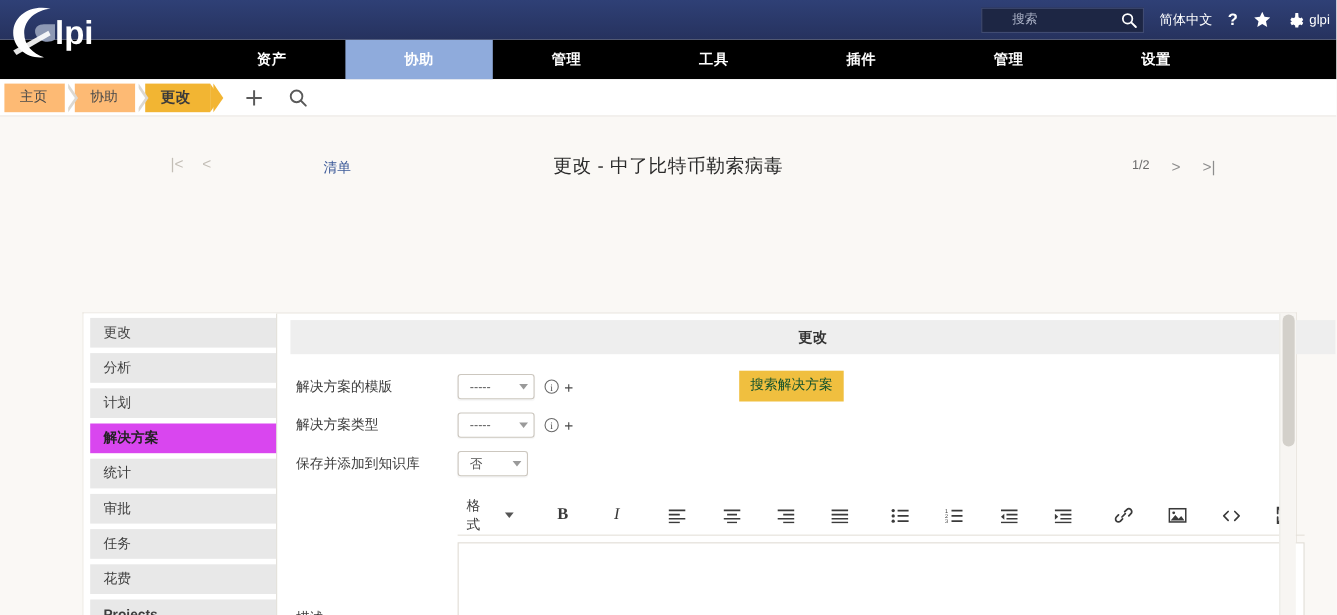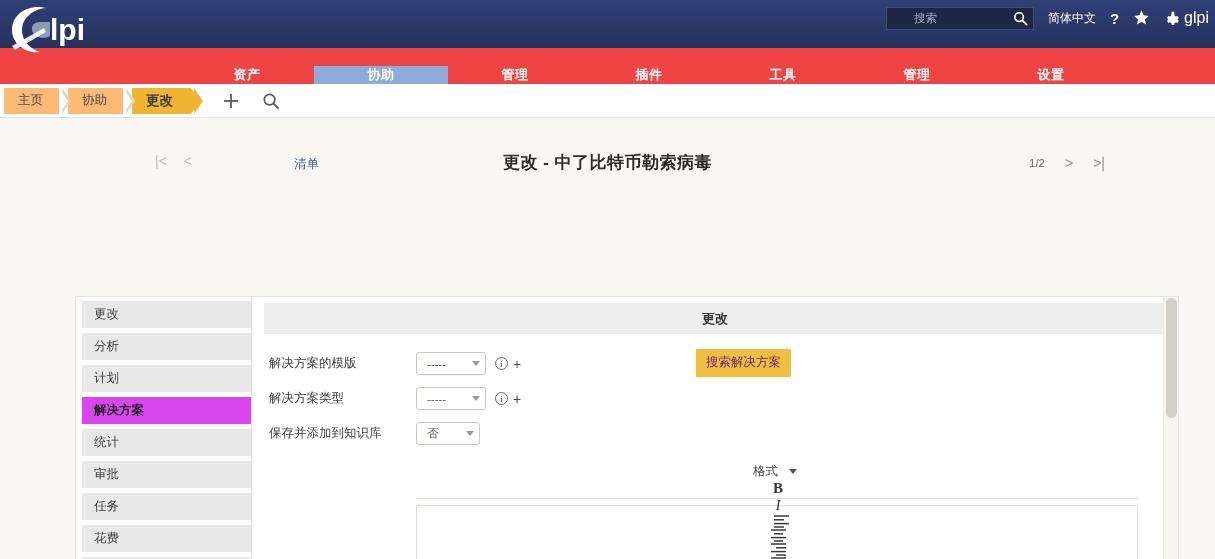--- a/index.html
+++ b/index.html
@@ -7,21 +7,21 @@
     margin: 0; padding: 0;
     width: 1215px; height: 559px;
     overflow: hidden;
     font-family: "Liberation Sans", sans-serif;
     background: #faf8f5;
   }
 
   
   .topbar {
     position: relative;
-    height: 48px;
+    height: 36px;
     background: #2c3e73;
     background: linear-gradient(180deg,#2f4076 0%, #26325e 100%);
     display: flex;
     align-items: center;
   }
   .logo {
     position: absolute;
     left: 6px; top: 2px;
     width: 104px; height: 56px;
     z-index: 30;
@@ -63,30 +63,29 @@
   }
   .lang {
     color: #ffffff;
     font-size: 12px;
     white-space: nowrap;
     cursor: pointer;
   }
   .hicon { color: #fff; font-size: 15px; font-weight: bold; cursor: pointer; line-height: 1; }
   .user {
     display: flex; align-items: center; gap: 5px;
-    color: #fff; font-size: 16px; cursor: pointer;
+    color: #fff; font-size: 12px; cursor: pointer;
   }
 
   
   .mainnav {
     height: 36px;
-    background: #ef4444;
+    background: #000000;
     display: flex;
     padding-left: 180px;
-    align-items: flex-end;
   }
   .navitem {
     flex: 0 0 134px;
     display: flex; align-items: center; justify-content: center;
     color: #ffffff;
     font-size: 13px;
     font-weight: bold;
     cursor: pointer;
     letter-spacing: .5px;
   }
@@ -171,21 +170,21 @@
   .arw.on { color: #8d8d8d; cursor: pointer; }
   .listlink {
     position: absolute; left: 294px; top: 38px;
     color: #3b5998; font-size: 12.5px; cursor: pointer;
   }
   .pagetitle {
     position: absolute;
     left: 0; right: 0; top: 33px;
     text-align: center;
     font-size: 17px;
-    font-weight: bold;
+    font-weight: normal;
     color: #2b2b2b;
     letter-spacing: .5px;
   }
   .pager {
     position: absolute; right: 110px; top: 38px;
     display: flex; align-items: center; gap: 20px;
   }
   .pagenum { font-size: 11.5px; color: #6a6a6a; text-align: center; }
 
   
@@ -284,24 +283,24 @@
     font-size: 9px;
     color: #4a4a4a;
     display: flex; align-items: center; justify-content: center;
     font-family: "Liberation Serif", serif;
     cursor: pointer;
   }
   .plusico { font-size: 14px; color: #4a4a4a; cursor: pointer; line-height: 1; }
 
   .solbtn {
     position: absolute;
-    left: 432px; top: 3px;
+    left: 408px; top: 3px;
     background: #f2c14e;
     background: #f0bf3f;
-    color: #701a75;
+    color: #14532d;
     font-size: 12.5px;
     padding: 5px 10px 6px 10px;
     cursor: pointer;
     white-space: nowrap;
   }
 
   
   .editorwrap {
     display: flex;
     margin-top: 12px;
@@ -315,24 +314,23 @@
     padding-top: 102px;
   }
   .editorbox {
     flex: 1;
     margin-right: 28px;
   }
   .etoolbar {
     height: 36px;
     display: flex;
     align-items: center;
-    gap: 0px;
+    gap: 16px;
     border-bottom: 1px solid #e4e0d9;
     padding-left: 2px;
-    flex-direction: column;
   }
   .tb-fmt {
     display: flex; align-items: center; gap: 5px;
     font-size: 12.5px; color: #404040;
     padding: 0 12px 0 6px;
     cursor: pointer;
   }
   .tb-fmt .caret { border-top-color: #555; }
   .tbtn {
     width: 34px; height: 30px;
@@ -405,22 +403,22 @@
       <span>glpi</span>
     </div>
 
   </div>
 </div>
 
 <div class="mainnav">
   <div class="navitem">资产</div>
   <div class="navitem active">协助</div>
   <div class="navitem">管理</div>
+  <div class="navitem">工具</div>
   <div class="navitem">插件</div>
-  <div class="navitem">工具</div>
   <div class="navitem">管理</div>
   <div class="navitem">设置</div>
 </div>
 
 <div class="crumbbar">
   <div class="crumb">主页</div>
   <div class="crumb">协助</div>
   <div class="crumb current">更改</div>
 
   <div class="crumb-actions">

